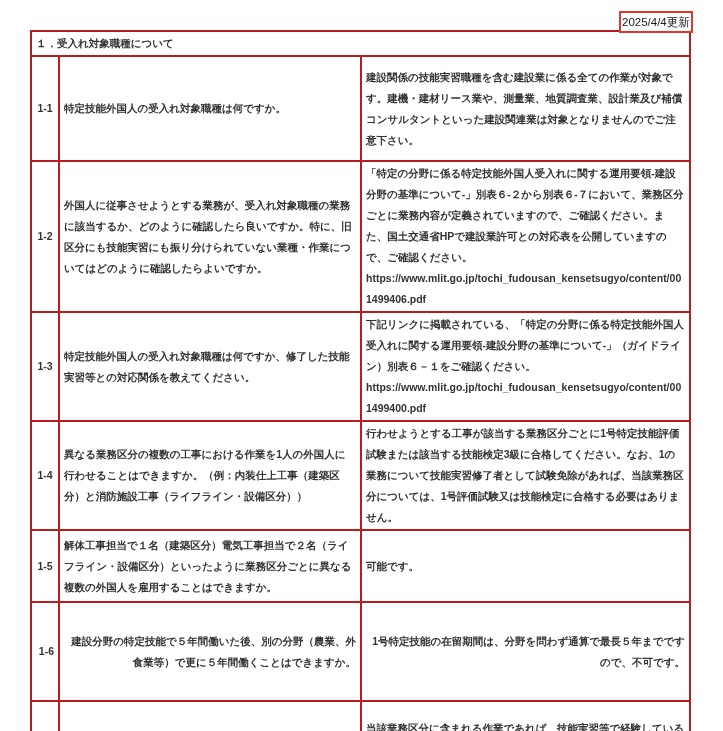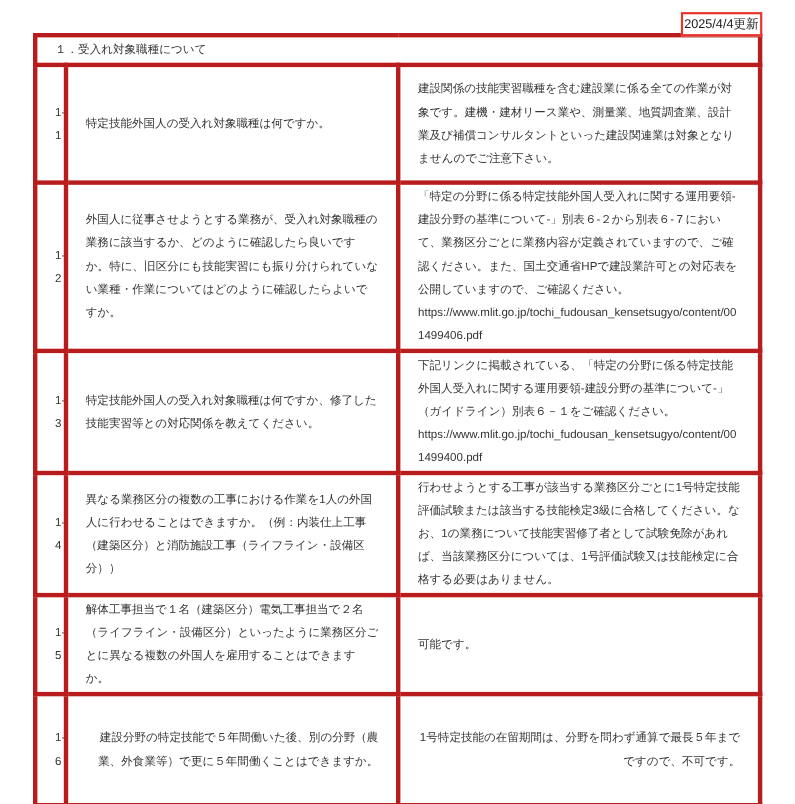--- a/index.html
+++ b/index.html
@@ -26,27 +26,28 @@
   }
   table.faq-table{
     position:absolute;
     left:30px;top:30px;
     width:659px;
     border-collapse:collapse;
     table-layout:fixed;
     background:#ffffff;
   }
   table.faq-table td{
-    border:4px solid #b91c1c;
+    border:2px solid #b91c1c;
     font-size:10.5px;
     line-height:21px;
     color:#333333;
     vertical-align:middle;
-    padding:1px 16px;
+    padding:1px 4px;
     overflow:hidden;
+    font-weight:bold;
   }
   td.section-header{
     font-size:11px;
     height:19px;
     line-height:19px;
     padding:1px 7px;
     white-space:nowrap;
   }
   td.num-cell{
     text-align:center;

